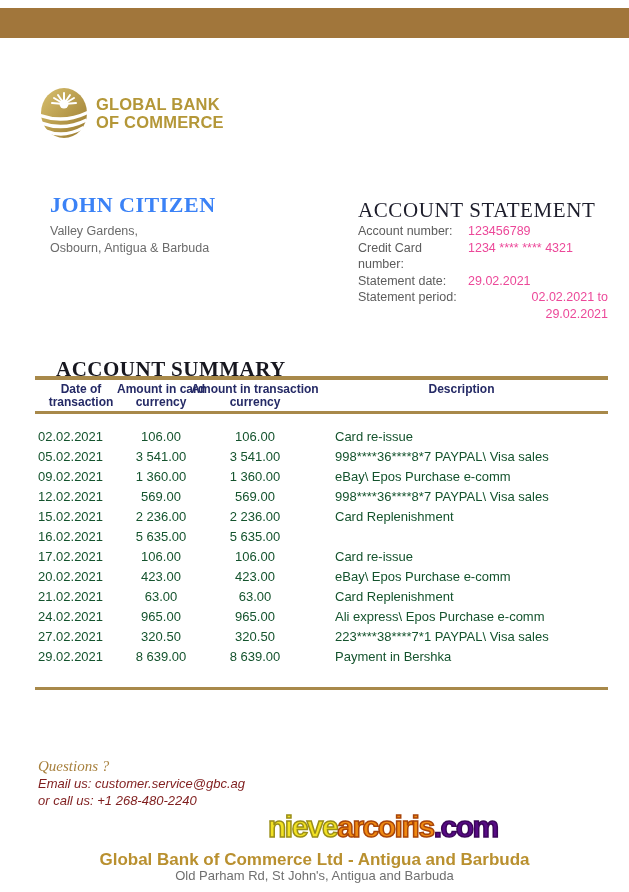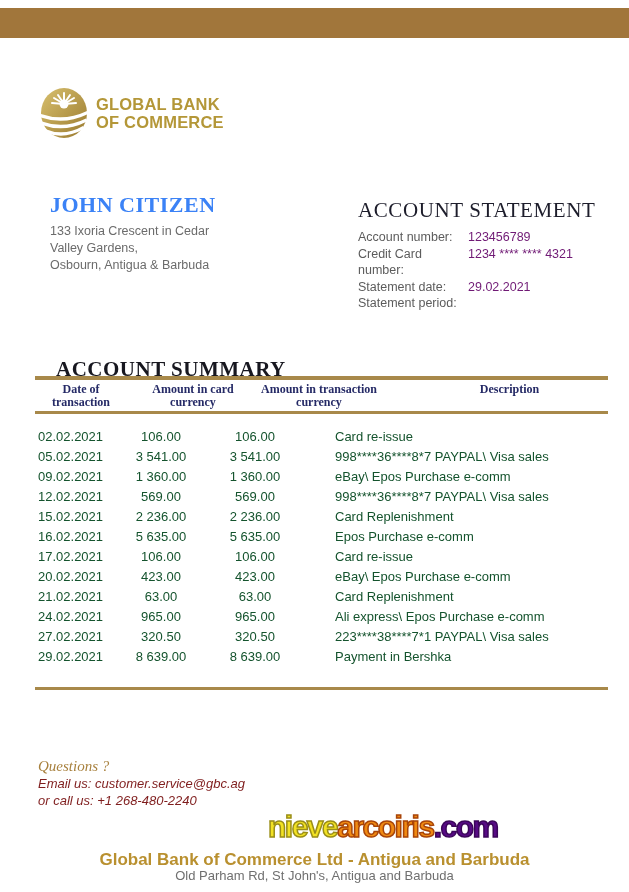--- a/index.html
+++ b/index.html
@@ -17,38 +17,38 @@
   
   .customer { position:absolute; top:192px; left:50px; }
   .customer h1 { margin:0; font-family:"Liberation Serif", serif; font-weight:bold;
     font-size:22px; letter-spacing:0.5px; color:#3b82f6; }
   .addr { margin-top:5px; font-size:12.5px; line-height:17px; color:#6b6b6b; }
 
   
   .stmt { position:absolute; top:198px; left:358px; width:250px; }
   .stmt h2 { margin:0; font-family:"Liberation Serif", serif; font-weight:normal;
     font-size:21px; letter-spacing:0.6px; color:#1d1d2b; white-space:nowrap; }
-  .stmt-fields { margin-top:6px; font-size:12.5px; line-height:16.5px; }
+  .stmt-fields { margin-top:0; font-size:12.5px; line-height:16.5px; }
   .stmt-row { display:flex; }
   .stmt-label { width:110px; color:#5c5c5c; flex:0 0 110px; }
-  .stmt-value { color:#701a75;text-align:right; }
+  .stmt-value { color:#ec4899;text-align:right; }
 
   
   .summary-title { position:absolute; top:339px; left:38px; margin:18px;
     font-family:"Liberation Serif", serif; font-weight:bold; font-size:21px;
     letter-spacing:0.5px; color:#17171f; }
 
   .table { position:absolute; top:376px; left:35px; width:573px; }
   .thead {
     display:grid; grid-template-columns:92px 68px 120px 1fr;
     border-top:4px solid var(--gold-rule,#A8894A);
     border-bottom:3px solid var(--gold-rule,#A8894A);
     padding:3px 0 3px 0;
-    font-family:Liberation Serif, serif; font-weight:bold; font-size:12px;
-    line-height:12.5px; color:var(--navy,#252a66); text-align:center;gap:32px;
+    font-family:Liberation Sans, sans-serif; font-weight:bold; font-size:12px;
+    line-height:12.5px; color:var(--navy,#252a66); text-align:center;
   }
   .hc { display:block; }
   .hc.c2 { margin:0 -12px; }
   .hc.c3 { margin:0 -8px; }
   .tbody { margin-top:12px; }
   .trow { display:grid; grid-template-columns:92px 68px 120px 1fr; height:20px;
     align-items:center; font-size:13px; color:#14532d; }
   .c-date { padding-left:3px; }
   .c-amt1, .c-amt2 { text-align:center; }
   .c-desc { padding-left:20px; white-space:nowrap; }
@@ -106,21 +106,20 @@
     </svg>
     <div class="logo-text">
       <div>GLOBAL BANK</div>
       <div>OF COMMERCE</div>
     </div>
   </div>
 
   <div class="customer">
     <h1>JOHN CITIZEN</h1>
     <div class="addr">
-      <div>133 Ixoria Crescent in Cedar</div>
       <div>Valley Gardens,</div>
       <div>Osbourn, Antigua &amp; Barbuda</div>
     </div>
   </div>
 
   <div class="stmt">
     <h2>ACCOUNT STATEMENT</h2>
     <div class="stmt-fields">
       <div class="stmt-row">
         <span class="stmt-label">Account number:</span>
@@ -129,20 +128,21 @@
       <div class="stmt-row">
         <span class="stmt-label">Credit Card number:</span>
         <span class="stmt-value">1234 **** **** 4321</span>
       </div>
       <div class="stmt-row">
         <span class="stmt-label">Statement date:</span>
         <span class="stmt-value">29.02.2021</span>
       </div>
       <div class="stmt-row">
         <span class="stmt-label">Statement period:</span>
+        <span class="stmt-value">02.02.2021 to 29.02.2021</span>
       </div>
     </div>
   </div>
 
   <h2 class="summary-title">ACCOUNT SUMMARY</h2>
 
   <div class="table">
     <div class="thead">
       <span class="hc c1">Date of transaction</span>
       <span class="hc c2">Amount in card currency</span>
@@ -182,21 +182,20 @@
     <span class="c-date">15.02.2021</span>
     <span class="c-amt1">2 236.00</span>
     <span class="c-amt2">2 236.00</span>
     <span class="c-desc">Card Replenishment</span>
   </div>
 
   <div class="trow">
     <span class="c-date">16.02.2021</span>
     <span class="c-amt1">5 635.00</span>
     <span class="c-amt2">5 635.00</span>
-    <span class="c-desc">Epos Purchase e-comm</span>
   </div>
 
   <div class="trow">
     <span class="c-date">17.02.2021</span>
     <span class="c-amt1">106.00</span>
     <span class="c-amt2">106.00</span>
     <span class="c-desc">Card re-issue</span>
   </div>
 
   <div class="trow">

